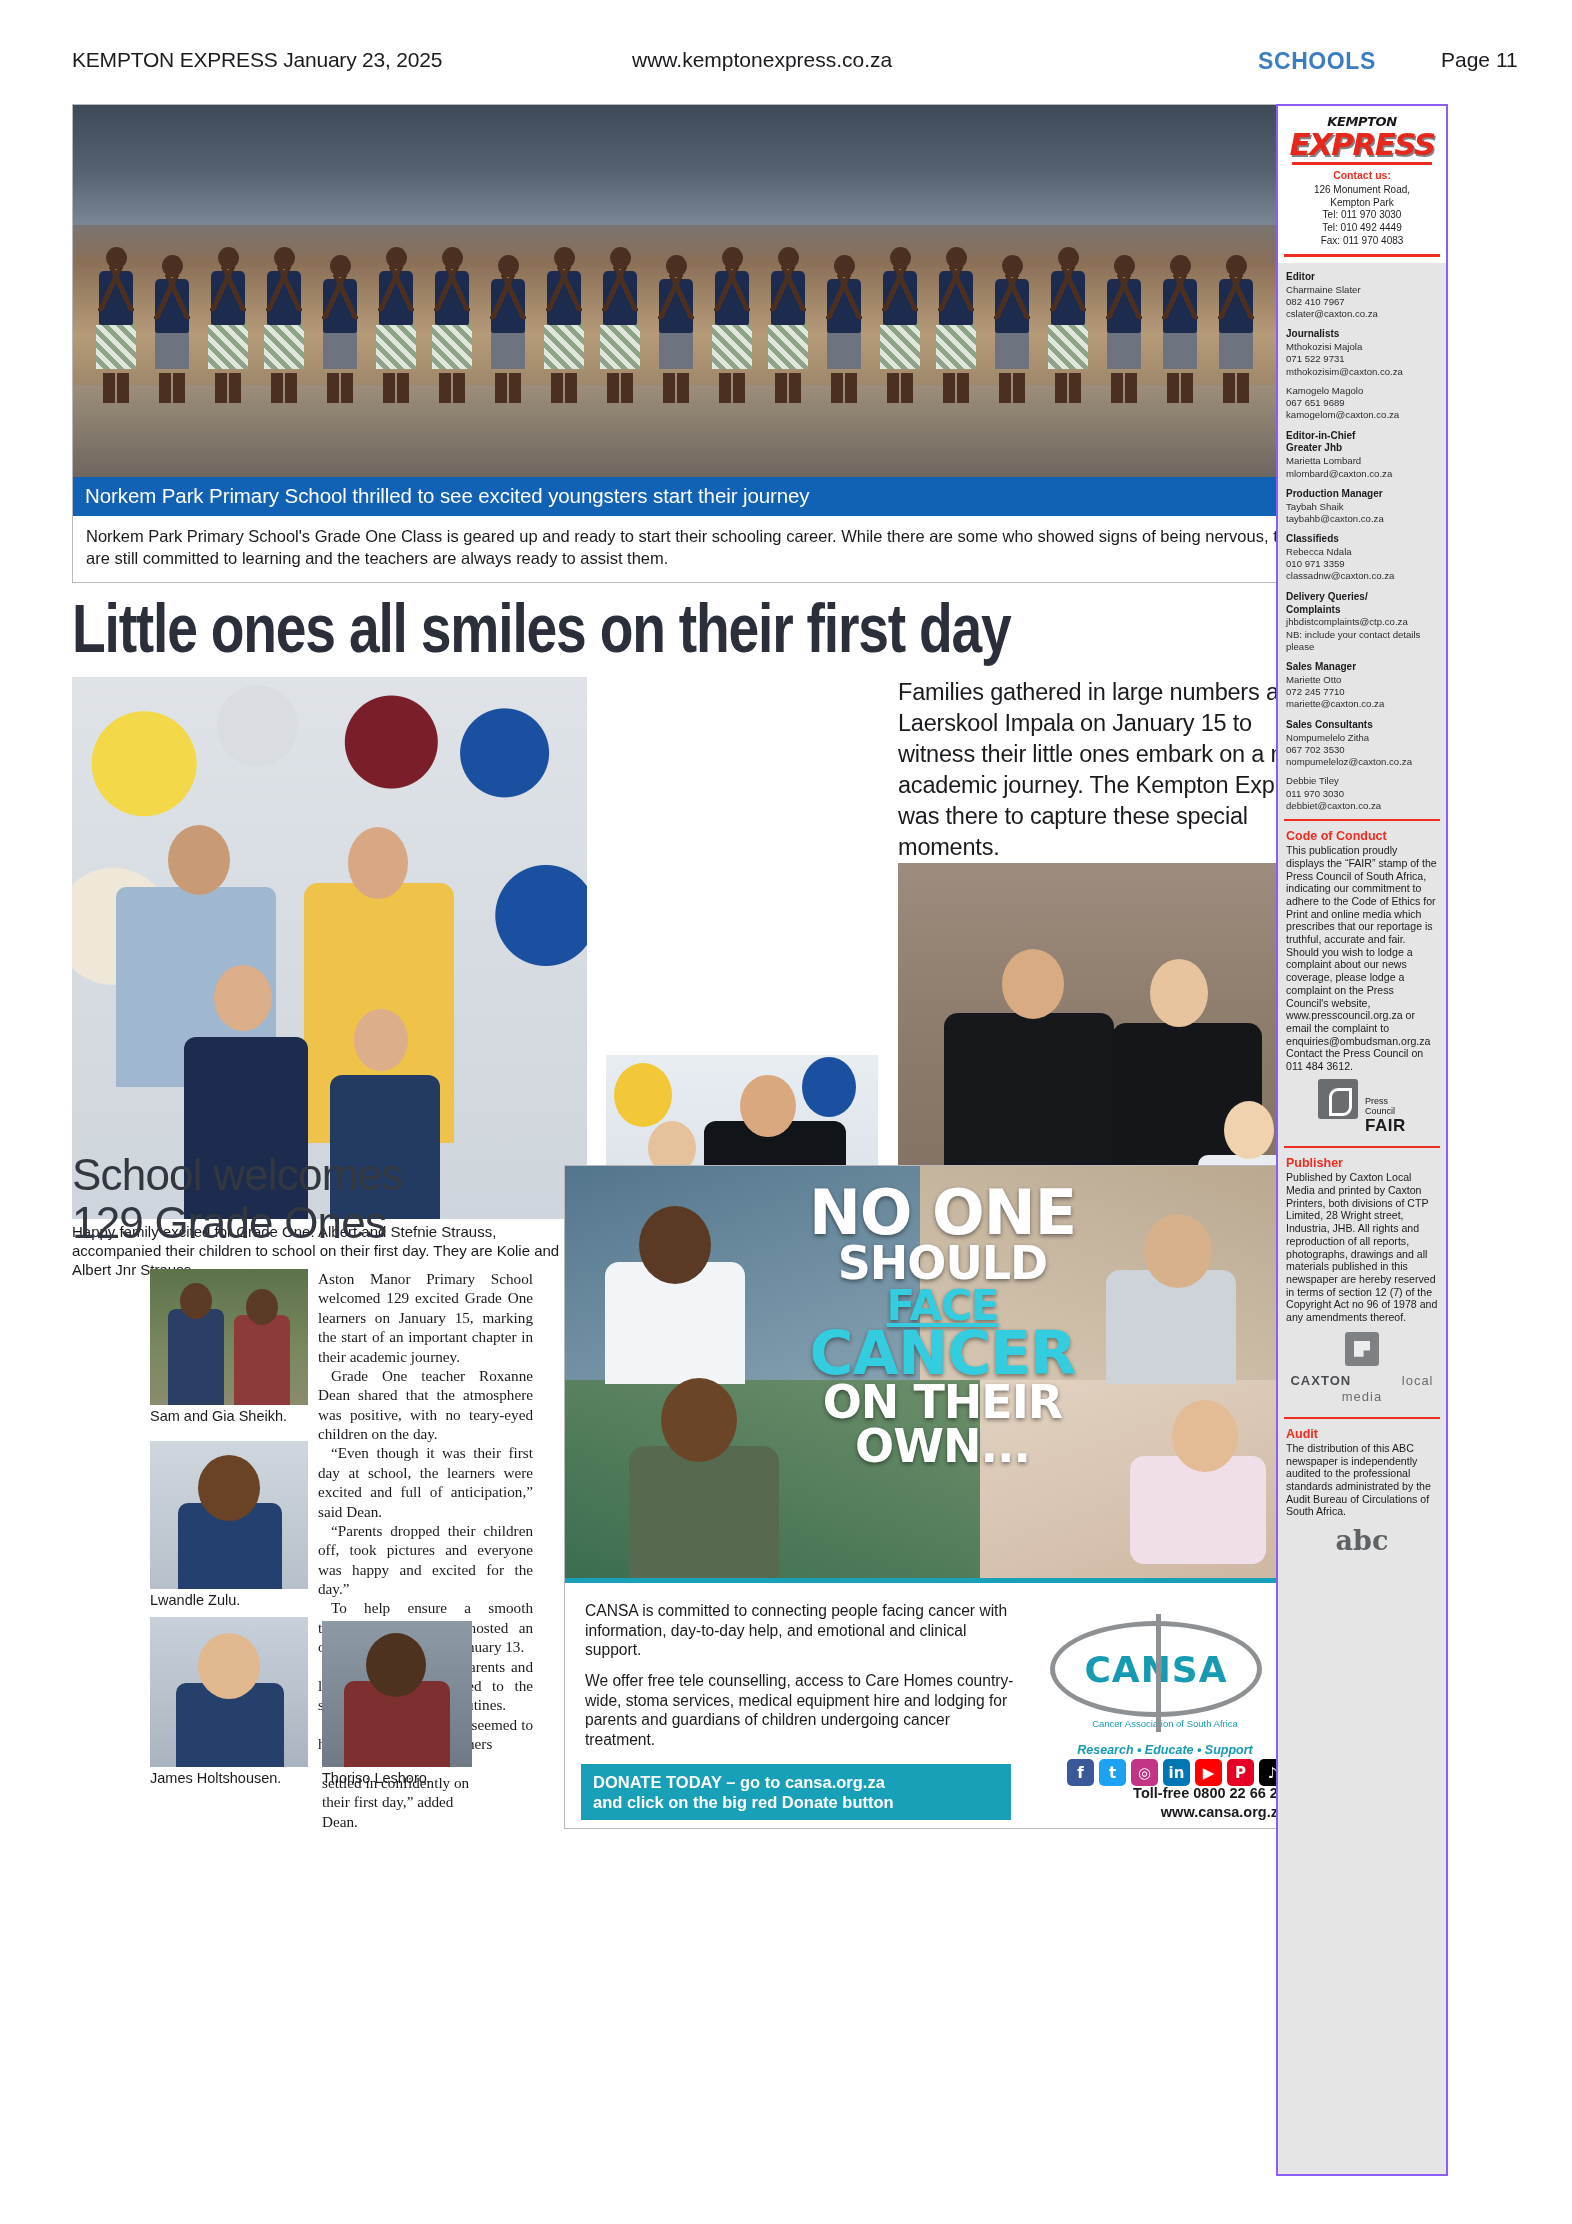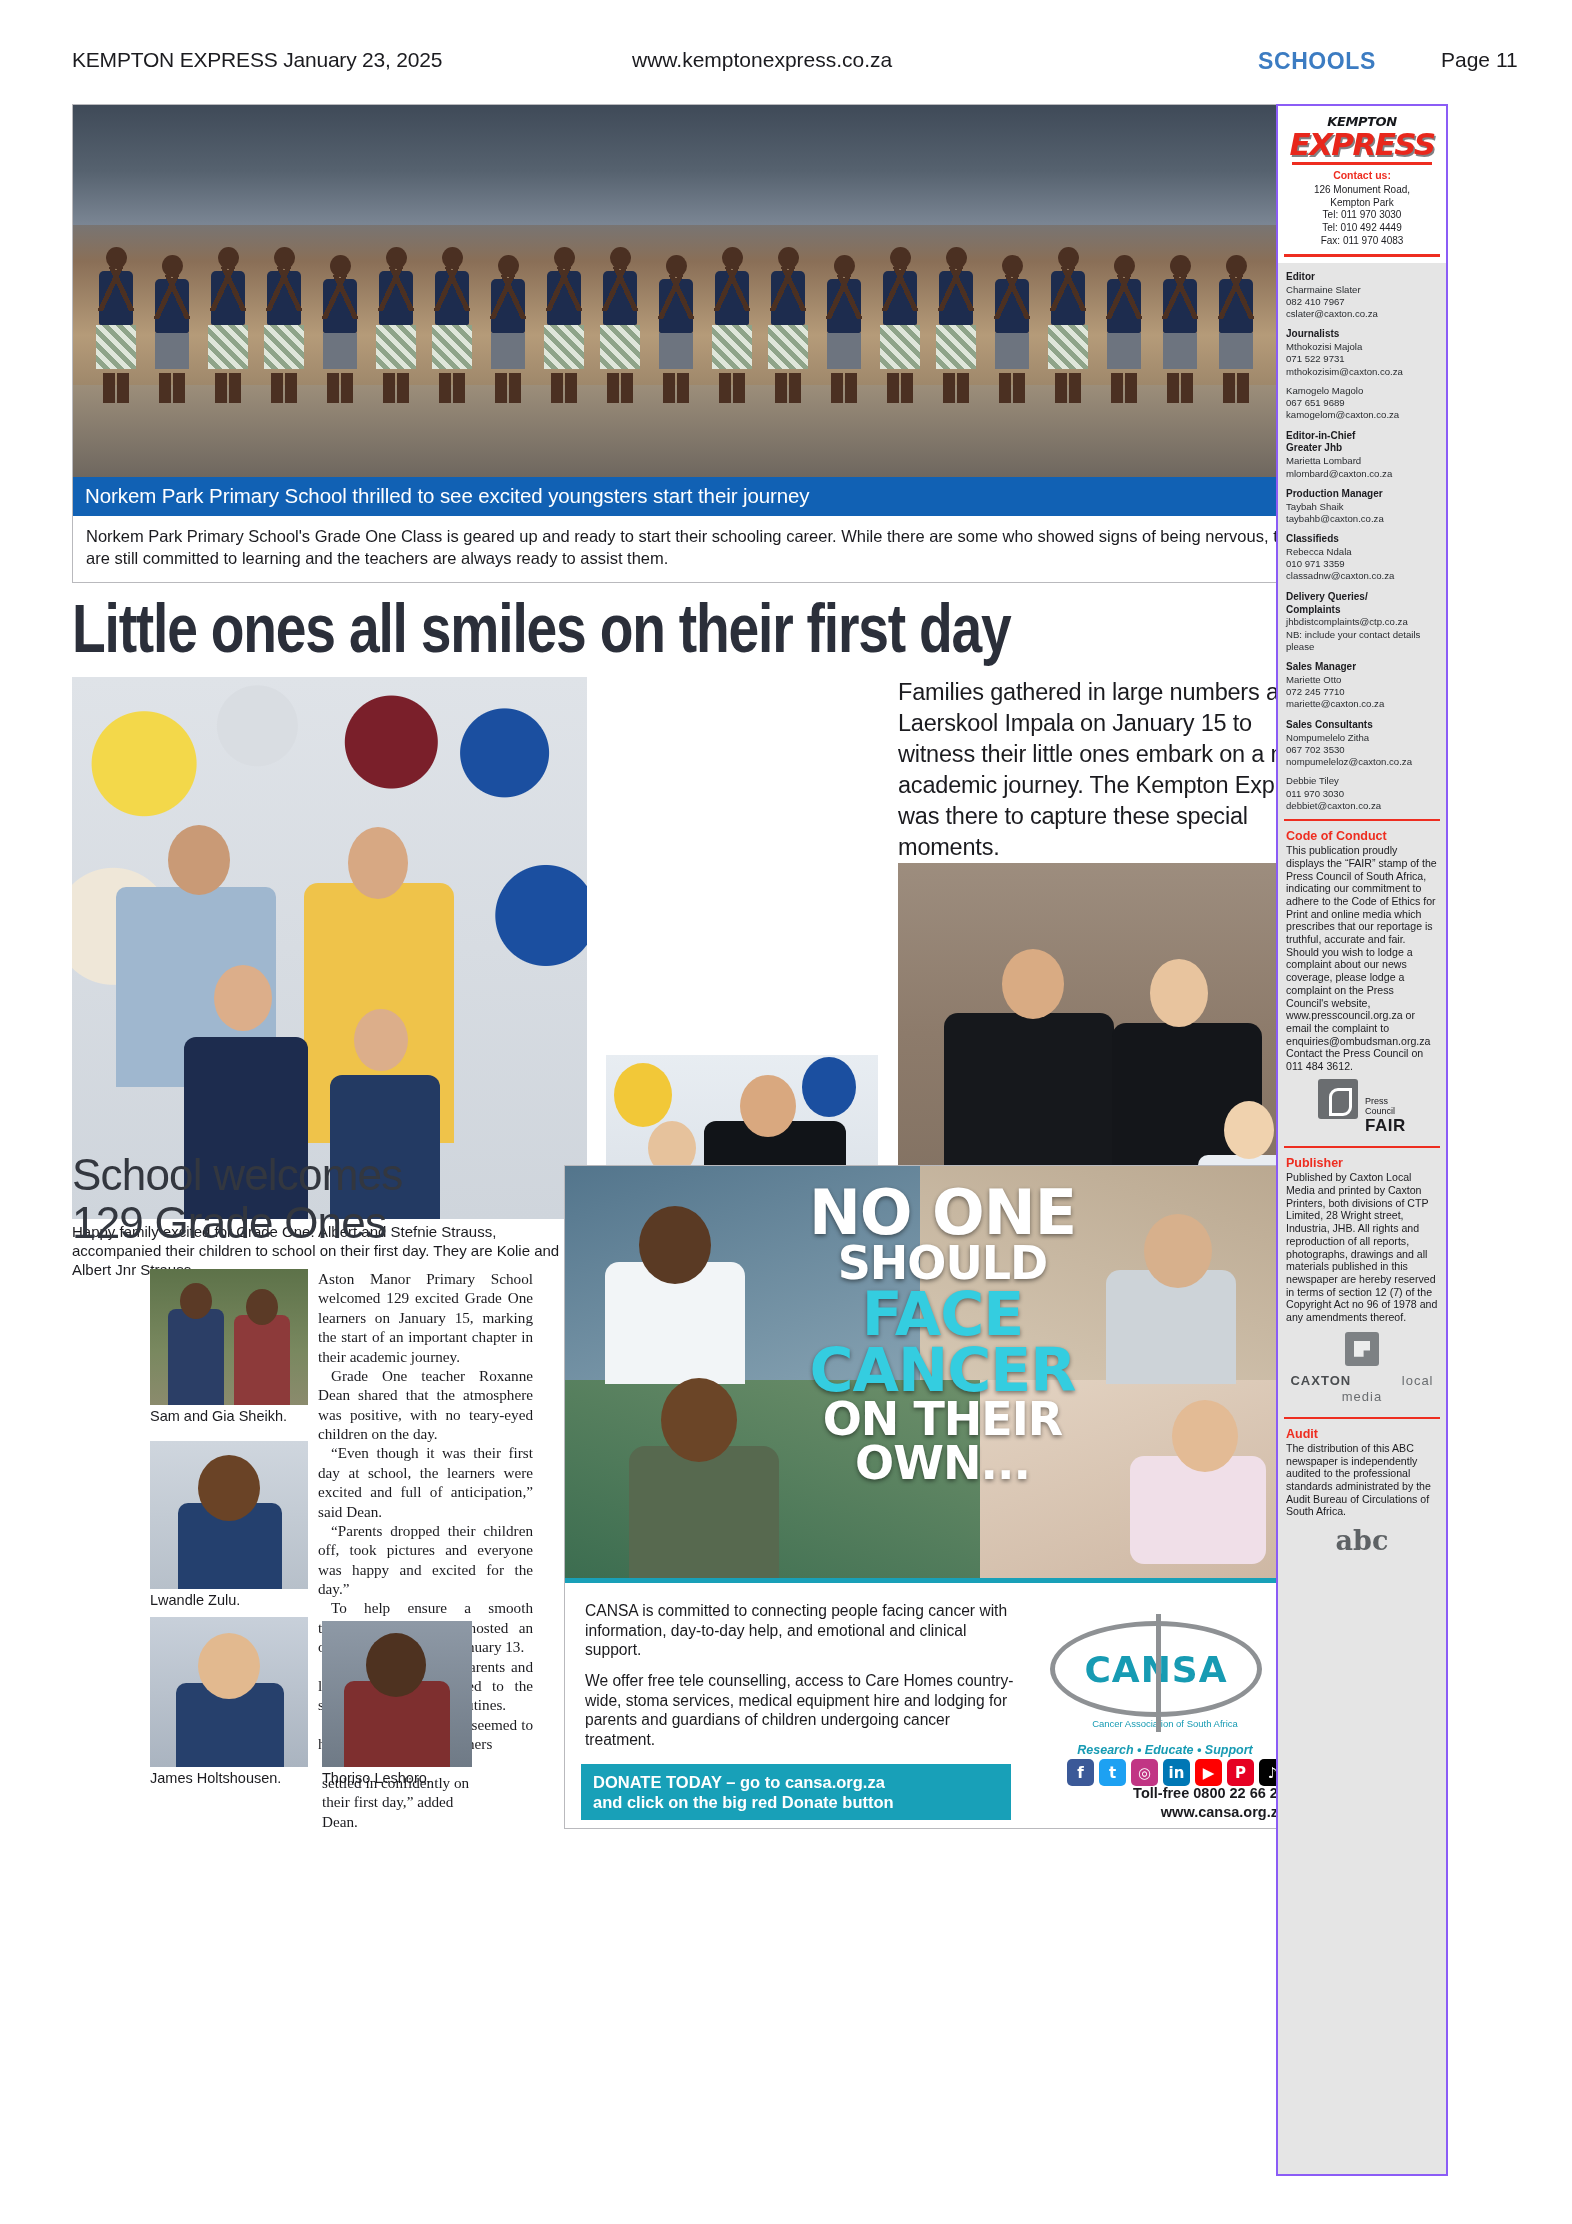--- a/index.html
+++ b/index.html
@@ -213,21 +213,21 @@
 
   .cansa-hero .slogan {
     position: absolute; left: 0; top: 18px; width: 100%;
     text-align: center; font-weight: bold; line-height: 0.94;
     color: #ffffff; text-shadow: 0 2px 4px rgba(0,0,0,0.45);
     font-family: "DejaVu Sans", sans-serif;
     letter-spacing: -1px;
   }
   .slogan .l1 { font-size: 62px; display: block; }
   .slogan .l2 { font-size: 46px; display: block; }
-  .slogan .l3 { font-size: 60px; display: block; color: #34cde0; }
+  .slogan .l3 { font-size: 42px; display: block; color: #34cde0; text-decoration: underline; }
   .slogan .l4 { font-size: 60px; display: block; color: #34cde0; }
   .slogan .l5 { font-size: 46px; display: block; }
   .slogan .l6 { font-size: 46px; display: block; }
 
   .cansa-rule { height: 5px; background: #18a0b8; }
   .cansa-body { padding: 18px 20px 8px; position: relative; height: 245px; }
   .cansa-body p { font-size: 15.6px; line-height: 1.26; margin-bottom: 11px; width: 430px; }
   .cansa-logo { position: absolute; right: 40px; top: 38px; width: 230px; text-align: center; }
   .cansa-logo .ring { width: 212px; height: 96px; border: 5px solid #8e9194; border-radius: 50%;
     display:flex; align-items:center; justify-content:center; position: relative; }

